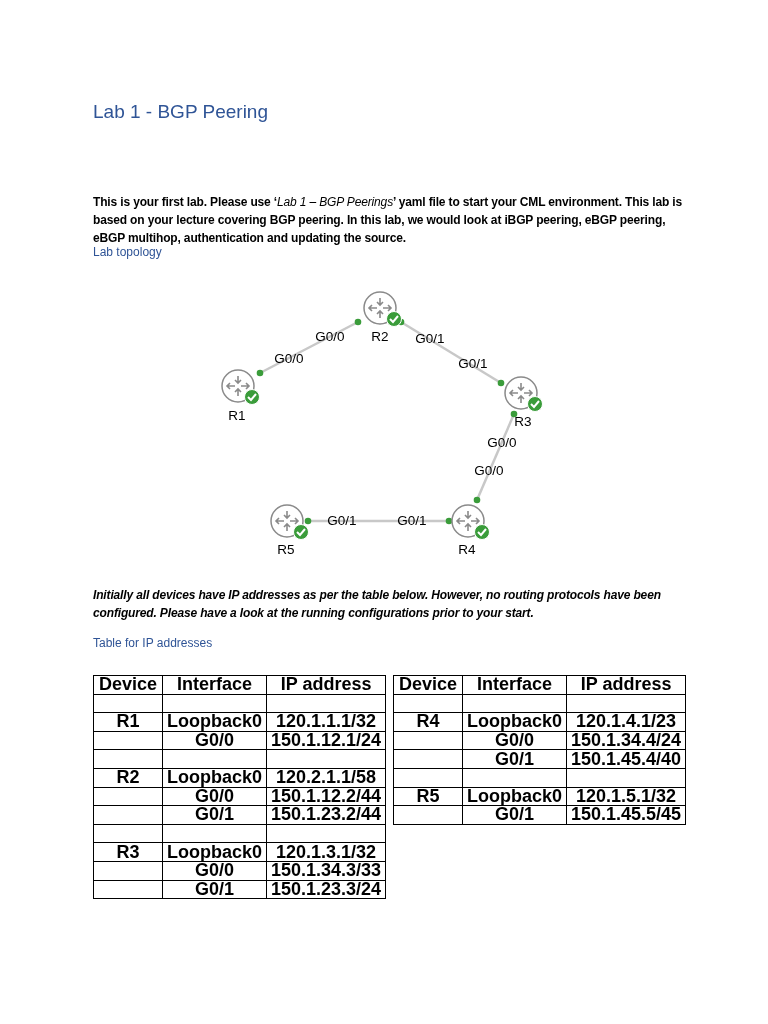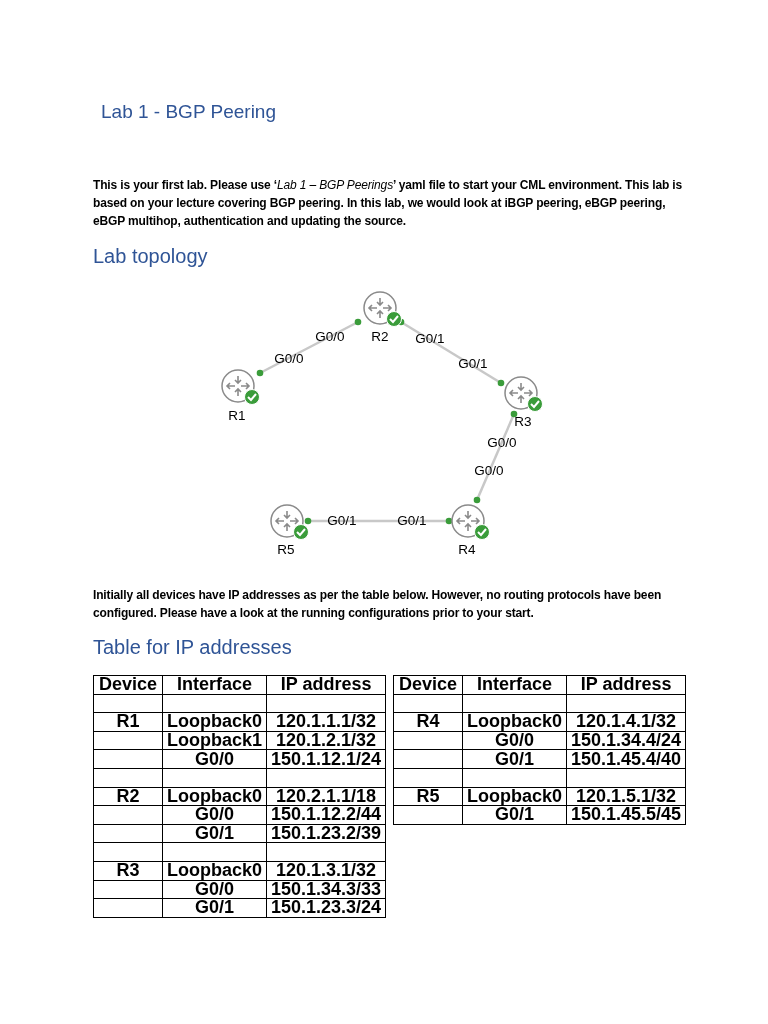--- a/index.html
+++ b/index.html
@@ -1,37 +1,37 @@
 <!DOCTYPE html>
 <html><head>
 <meta charset="utf-8">
 <style>
   html, body { margin: 0; padding: 0; background: #ffffff; }
   body { width: 768px; height: 1024px; position: relative; overflow: hidden;
          font-family: "Liberation Sans", "DejaVu Sans", sans-serif; color: #000; }
-  .h1 { position: absolute; left: 101px; top: 101px; font-size: 19px; color: #2f5496; font-weight: normal; }
-  .h2 { position: absolute; left: 93px; font-size: 20px; color: #2f5496; }
+  .h1 { position: absolute; left: 93px; top: 101px; font-size: 19px; color: #2f5496; font-weight: normal; }
+  .h2 { position: absolute; left: 93px; font-size: 12px; color: #2f5496; }
   .para { position: absolute; left: 93px; width: 590px; font-size: 12px; font-weight: bold; line-height: 18px; letter-spacing: -0.15px; }
   .para i { font-weight: normal; }
   #topology { position: absolute; left: 0; top: 0; width: 768px; height: 1024px; pointer-events: none; }
   #topology * { pointer-events: auto; }
   table.ip { position: absolute; border-collapse: collapse; font-size: 18px; font-weight: bold; }
   table.ip td, table.ip th { border: 1px solid #000; height: 17.6px; padding: 0 4px; text-align: center; font-weight: bold; line-height: 17px; }
   #table-left { left: 93px; top: 675px; }
   #table-right { left: 393px; top: 675px; }
   .c1 { width: 60px; } .c2 { width: 73px; margin-top: 37px; } .c3 { width: 86px; }
   .r-label { font-size: 13.5px; fill: #000; font-family: "Liberation Sans", sans-serif; }
   .if-label { font-size: 13.5px; fill: #000; font-family: "Liberation Sans", sans-serif; }
 </style>
 </head>
 <body>
 
 <div class="h1">Lab 1 - BGP Peering</div>
 
-<div class="para" style="top:176px;"><span>This is your first lab. Please use ‘</span><i>Lab 1 – BGP Peerings</i><span>’ yaml file to start your CML environment. This lab is based on your lecture covering BGP peering. In this lab, we would look at iBGP peering, eBGP peering, eBGP multihop, authentication and updating the source.</span></div>
+<div class="para" style="top:193px;"><span>This is your first lab. Please use ‘</span><i>Lab 1 – BGP Peerings</i><span>’ yaml file to start your CML environment. This lab is based on your lecture covering BGP peering. In this lab, we would look at iBGP peering, eBGP peering, eBGP multihop, authentication and updating the source.</span></div>
 
 <div class="h2" style="top:245px;">Lab topology</div>
 
 <svg id="topology" xmlns="http://www.w3.org/2000/svg">
     <g>
       <line x1="260" y1="373" x2="358" y2="322" stroke="#c8c8c8" stroke-width="2.5"></line>
       <circle cx="260" cy="373" r="3.3" fill="#3a9c3a"></circle>
       <circle cx="358" cy="322" r="3.3" fill="#3a9c3a"></circle>
       <text x="289" y="363" text-anchor="middle" class="if-label">G0/0</text>
       <text x="330" y="341" text-anchor="middle" class="if-label">G0/0</text>
@@ -122,21 +122,21 @@
         <path d="M290 521 L298 521 M295 518 L298 521 L295 524"></path>
       </g>
       <g>
         <circle cx="301" cy="532" r="7.5" fill="#3a9c3a" stroke="#ffffff" stroke-width="1"></circle>
         <path d="M297 532 L300 535 L305 529" stroke="#ffffff" stroke-width="2" fill="none"></path>
       </g>
       <text x="286" y="554" text-anchor="middle" class="r-label">R5</text>
     </g>
   </svg>
 
-<div class="para" style="top:586px;">Initially all devices have IP addresses as per the table below. However, no routing protocols have been configured. Please have a look at the running configurations prior to your start.</div>
+<div class="para" style="top:586px;font-style:italic;">Initially all devices have IP addresses as per the table below. However, no routing protocols have been configured. Please have a look at the running configurations prior to your start.</div>
 
 <div class="h2" style="top:636px;">Table for IP addresses</div>
 
 <table class="ip" id="table-left">
   <thead>
       <tr>
     <th class="c1">Device</th>
     <th class="c2">Interface</th>
     <th class="c3">IP address</th>
   </tr>
@@ -147,47 +147,42 @@
         <td></td>
         <td></td>
       </tr>
       <tr>
         <td>R1</td>
         <td>Loopback0</td>
         <td>120.1.1.1/32</td>
       </tr>
       <tr>
         <td></td>
-        <td>Loopback1</td>
-        <td>120.1.2.1/32</td>
-      </tr>
-      <tr>
-        <td></td>
         <td>G0/0</td>
         <td>150.1.12.1/24</td>
       </tr>
       <tr>
         <td></td>
         <td></td>
         <td></td>
       </tr>
       <tr>
         <td>R2</td>
         <td>Loopback0</td>
-        <td>120.2.1.1/18</td>
+        <td>120.2.1.1/58</td>
       </tr>
       <tr>
         <td></td>
         <td>G0/0</td>
         <td>150.1.12.2/44</td>
       </tr>
       <tr>
         <td></td>
         <td>G0/1</td>
-        <td>150.1.23.2/39</td>
+        <td>150.1.23.2/44</td>
       </tr>
       <tr>
         <td></td>
         <td></td>
         <td></td>
       </tr>
       <tr>
         <td>R3</td>
         <td>Loopback0</td>
         <td>120.1.3.1/32</td>
@@ -215,21 +210,21 @@
     </thead>
   <tbody id="tbody-right">
       <tr>
         <td></td>
         <td></td>
         <td></td>
       </tr>
       <tr>
         <td>R4</td>
         <td>Loopback0</td>
-        <td>120.1.4.1/32</td>
+        <td>120.1.4.1/23</td>
       </tr>
       <tr>
         <td></td>
         <td>G0/0</td>
         <td>150.1.34.4/24</td>
       </tr>
       <tr>
         <td></td>
         <td>G0/1</td>
         <td>150.1.45.4/40</td>

